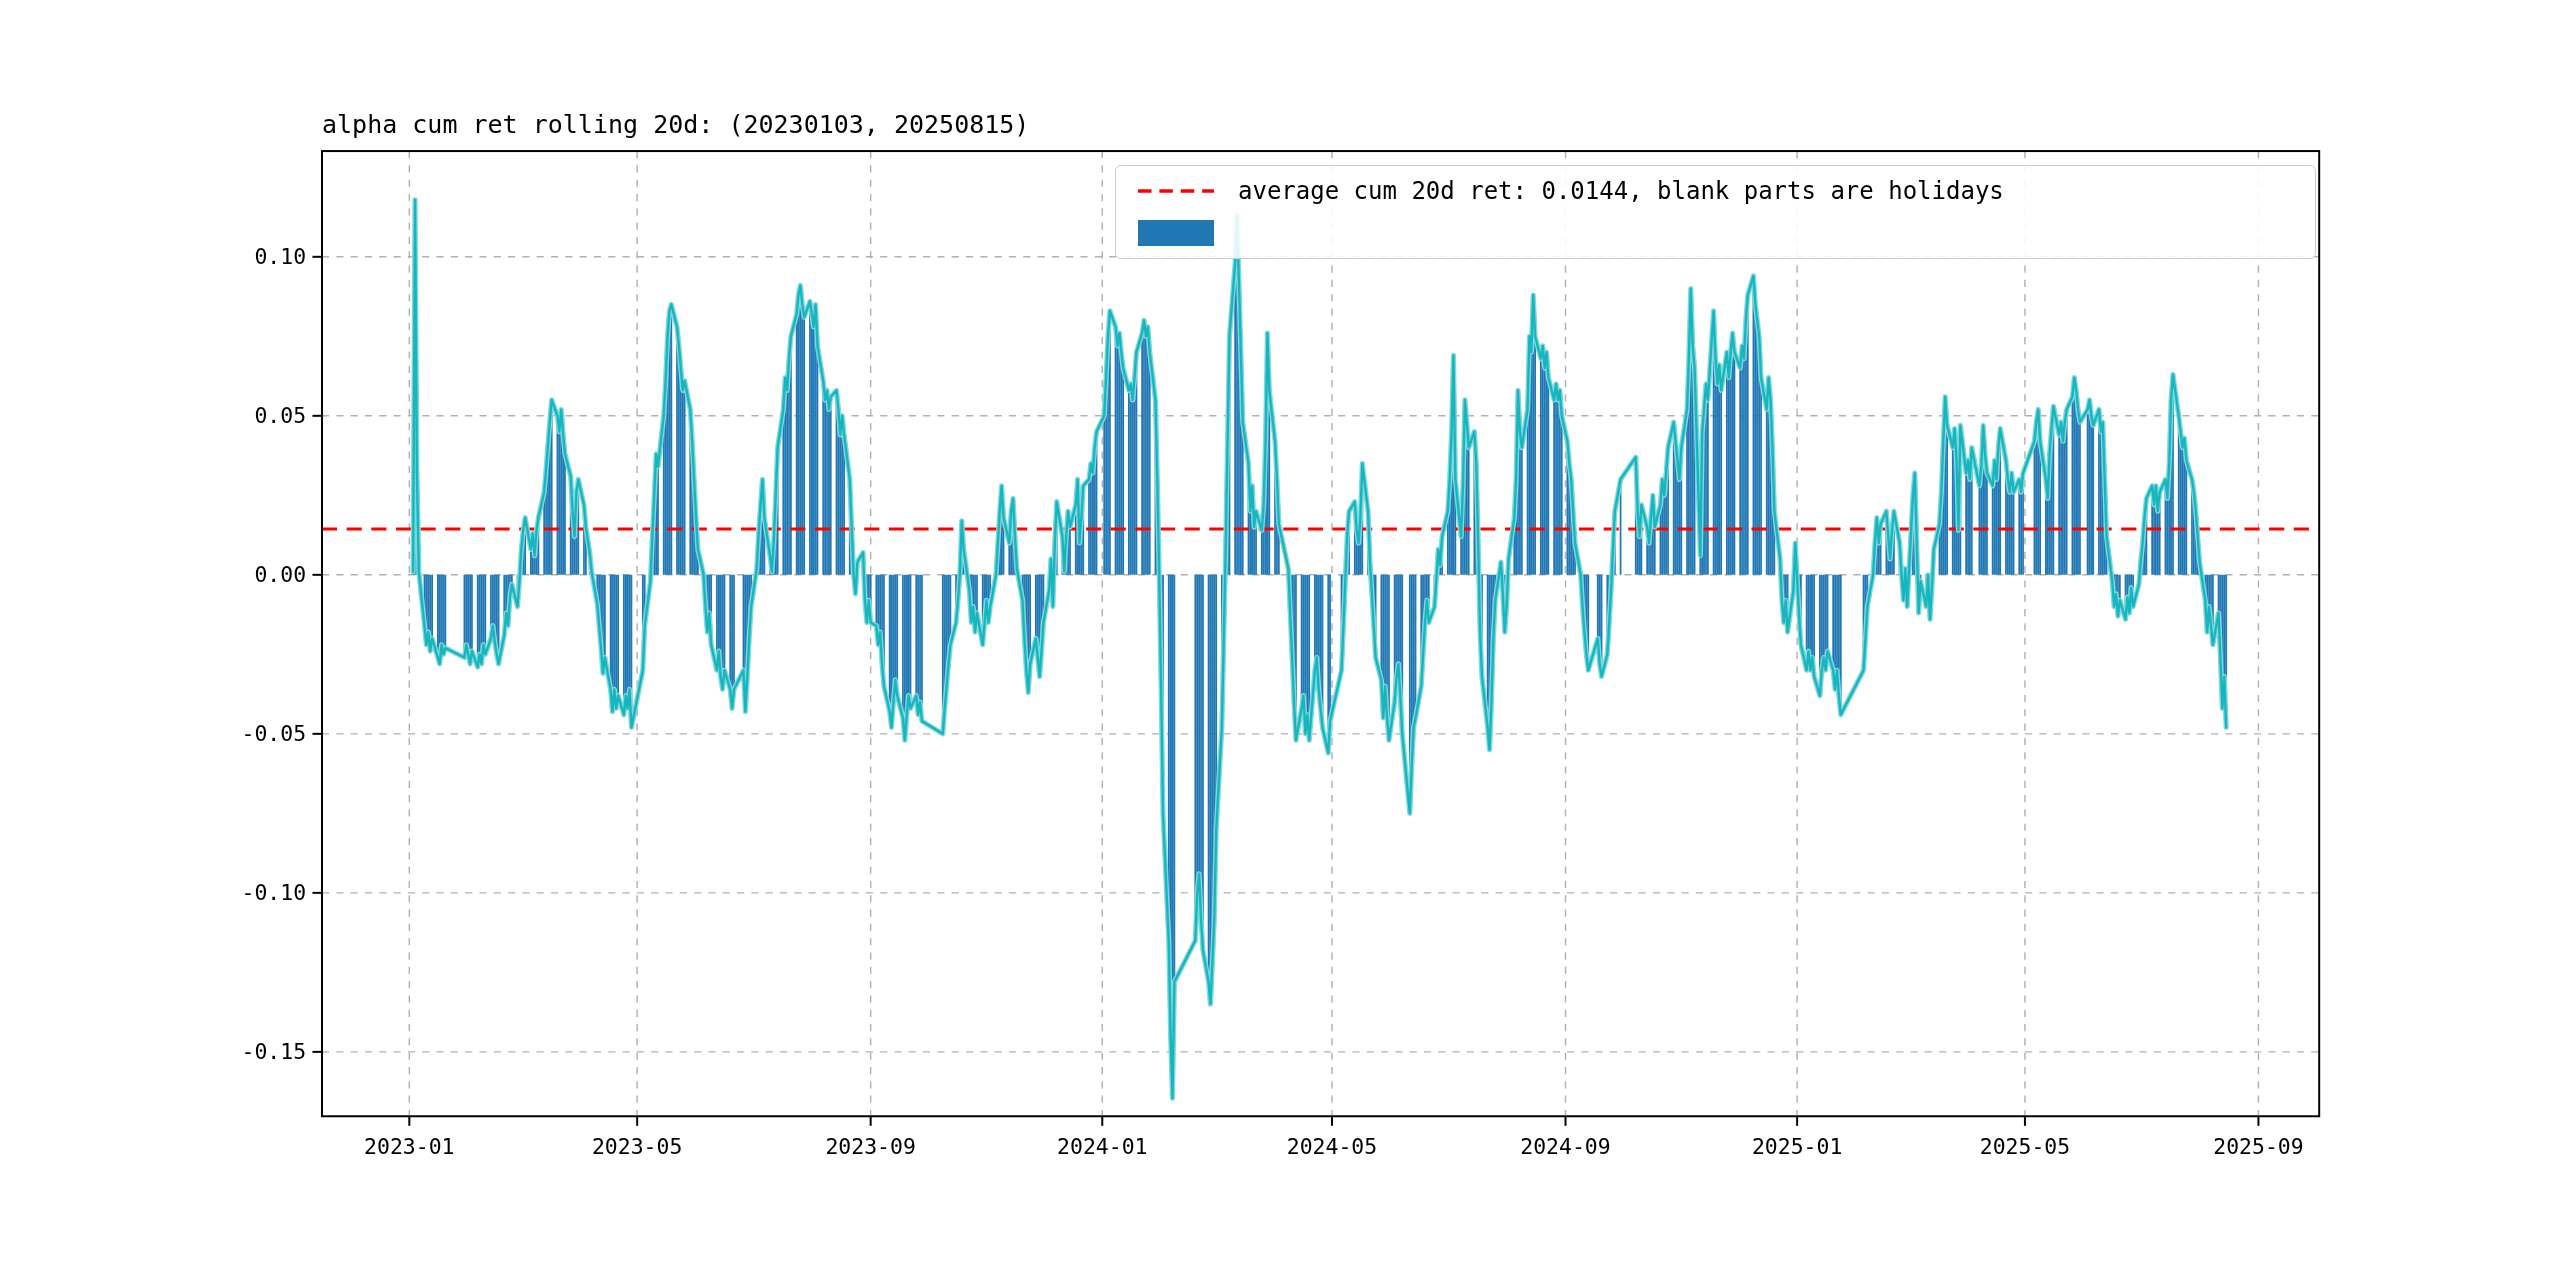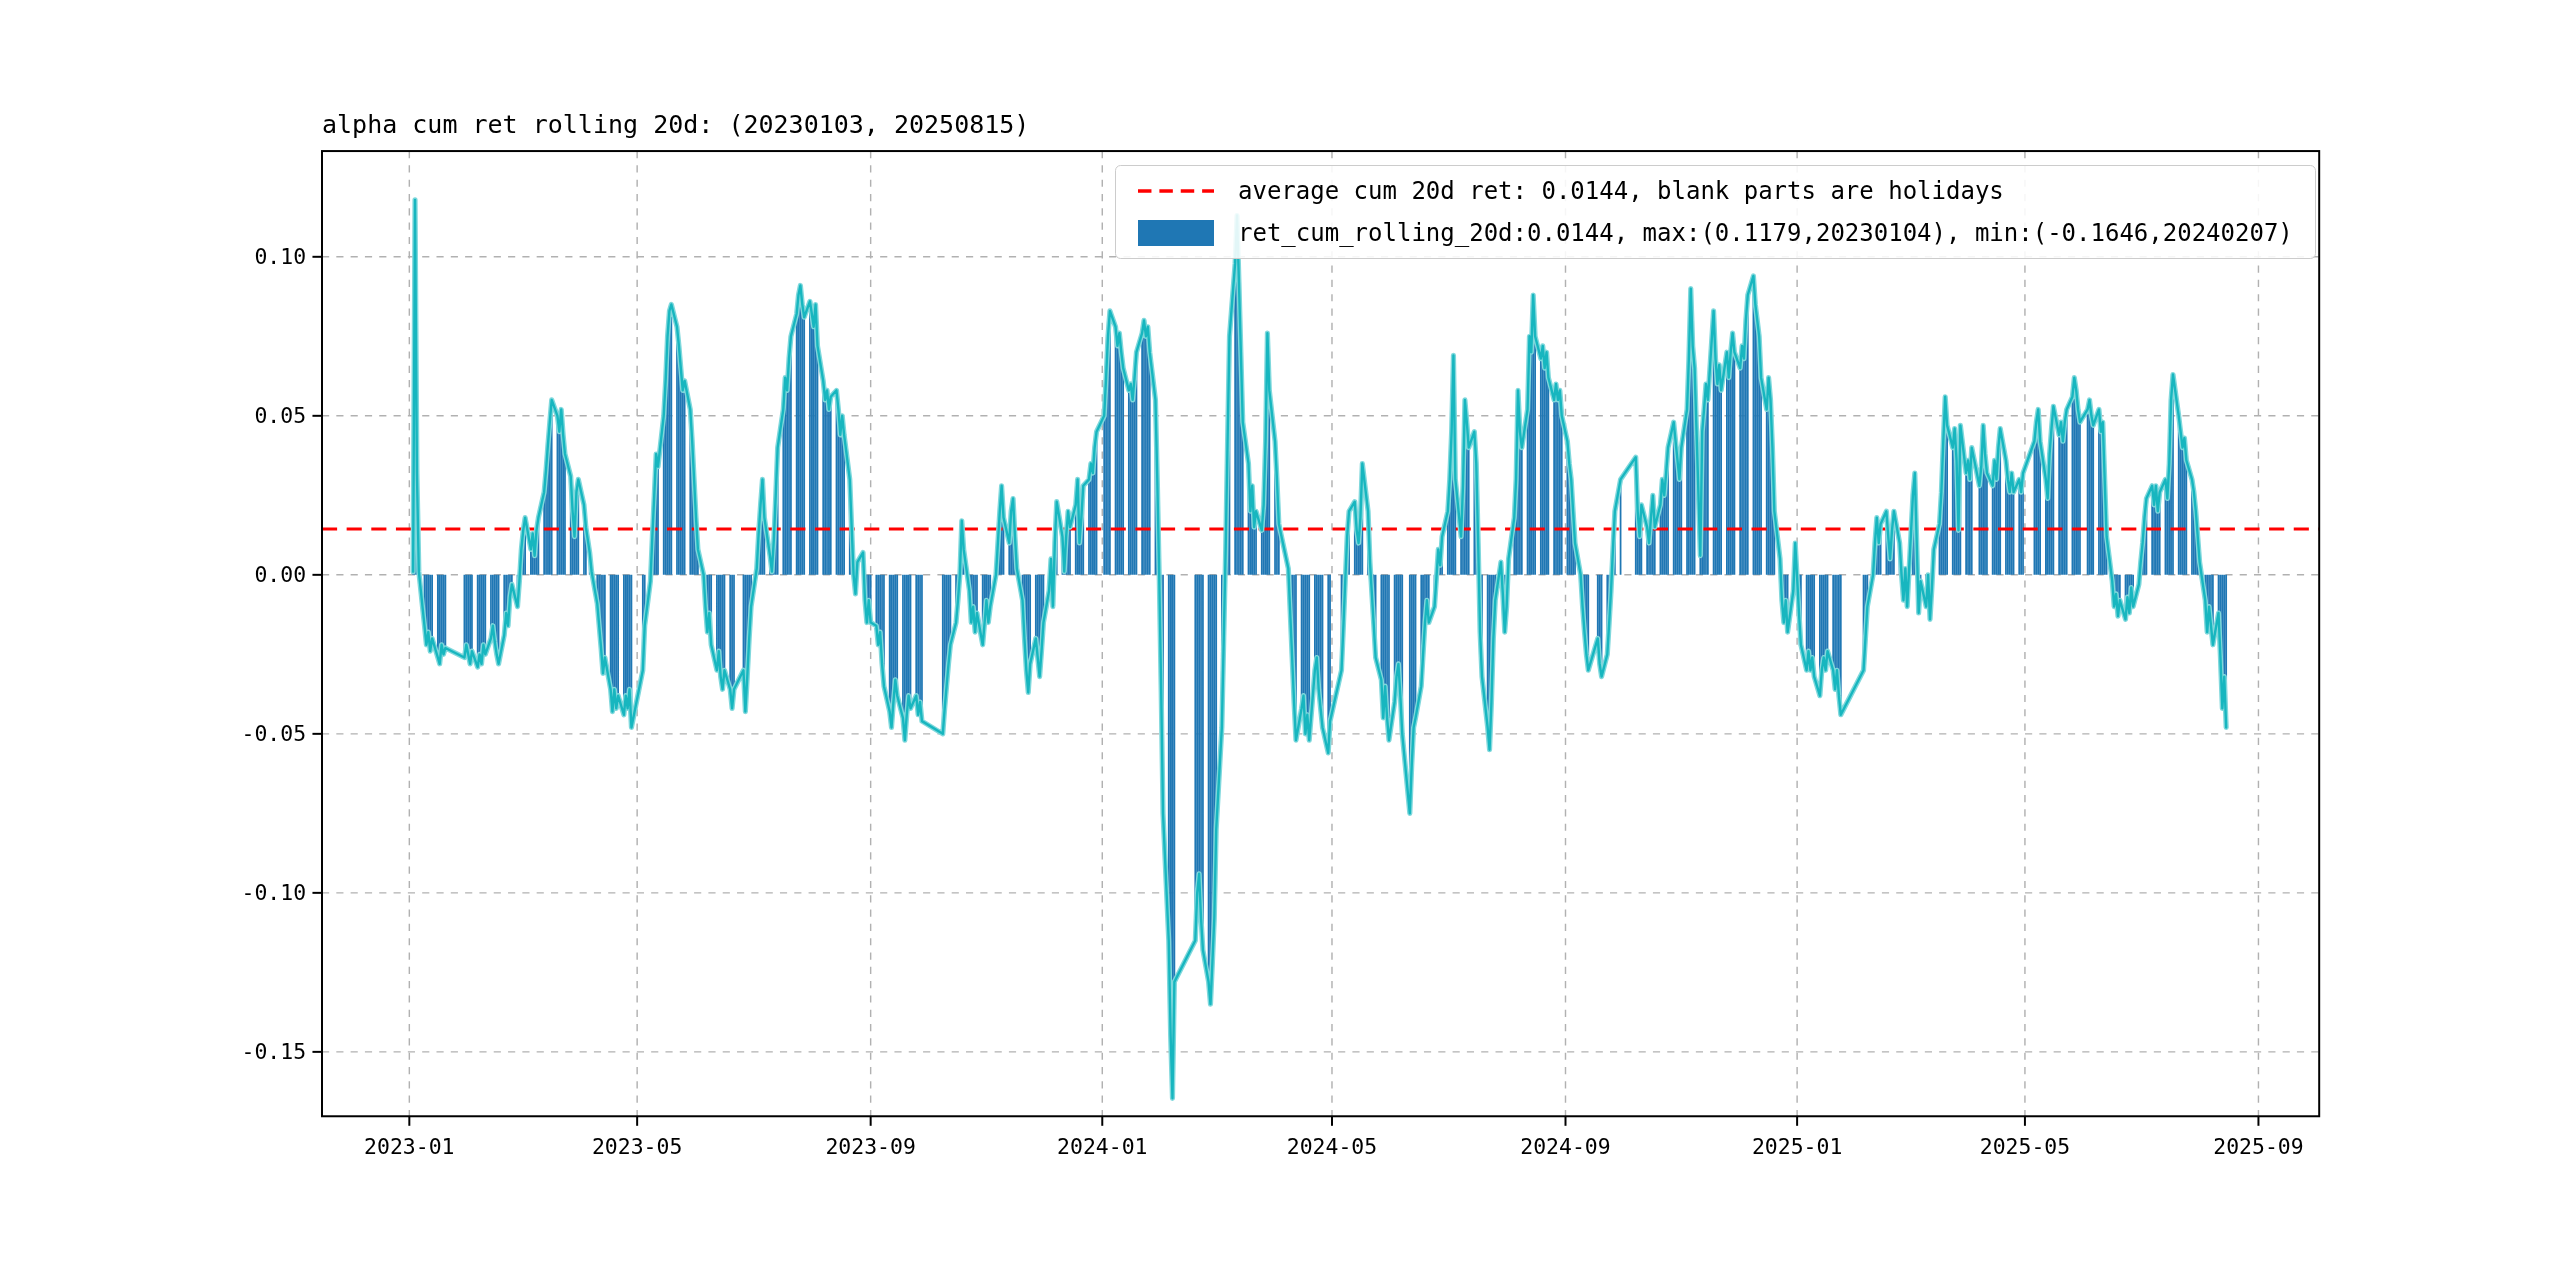--- a/index.html
+++ b/index.html
@@ -91,17 +91,16 @@
 
   <div id="legend-box">
     <div class="legend-row">
       <svg class="legend-key" width="76" height="8" viewBox="0 0 96 10">
         <line x1="0" y1="5" x2="96" y2="5" stroke="#ff0000" stroke-width="4.5" stroke-dasharray="17 10"></line>
       </svg>
       <span class="legend-text">average cum 20d ret: 0.0144, blank parts are holidays</span>
     </div>
     <div class="legend-row">
       <span class="legend-patch legend-key"></span>
-      <span class="legend-text">ret_cum_rolling_20d:0.0144, max:(0.1179,20230104), min:(-0.1646,20240207)</span>
     </div>
   </div>
 </div>
 
 
 </body></html>

